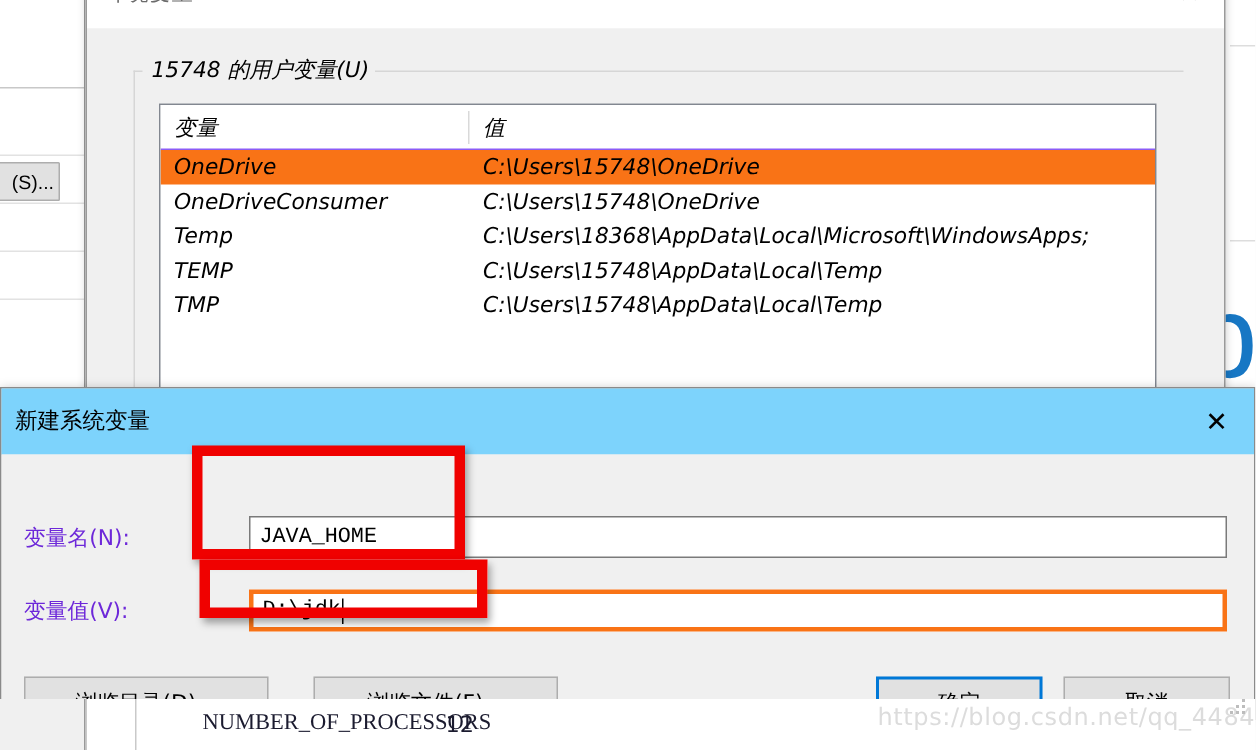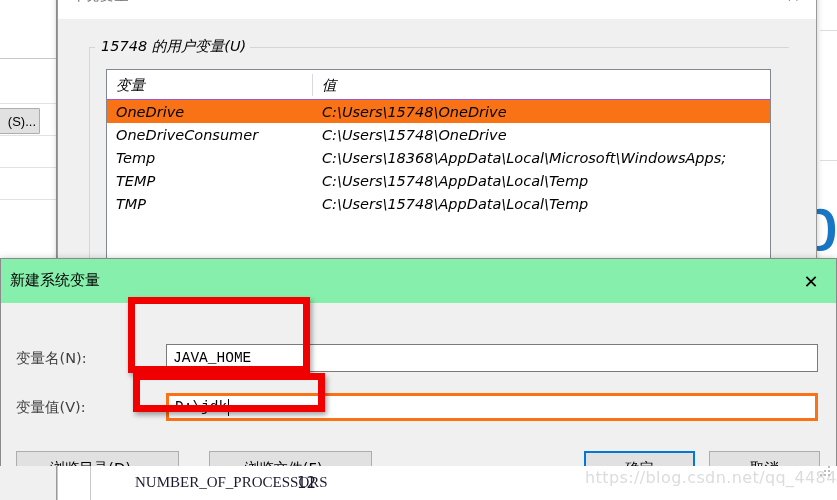--- a/index.html
+++ b/index.html
@@ -87,34 +87,34 @@
     font-family:"DejaVu Sans","Liberation Sans",sans-serif; white-space:nowrap; }
 
   .envdlg .rightpad { position:absolute; right:0; top:46px; width:28px; bottom:0; background:#f0f0f0; }
 
   
   .newdlg {
     position:absolute; left:0; top:258px; width:837px; height:222px;
     background:#f0f0f0; border:1px solid #8a8a8a;
     box-shadow:0 1px 7px rgba(0,0,0,0.25);
   }
-  .newdlg .titlebar { position:absolute; left:0; top:0; width:100%; height:44px; background:#86efac; }
+  .newdlg .titlebar { position:absolute; left:0; top:0; width:100%; height:44px; background:#7dd3fc; }
   .newdlg .title {
     position:absolute; left:9px; top:12px; font-size:15px; color:#000;
     font-family:"DejaVu Sans","Liberation Sans",sans-serif;
   }
   .newdlg .closebtn {
     position:absolute; right:2px; top:0; width:46px; height:44px;
     display:flex; align-items:center; justify-content:center;
     color:#000; font-size:18px; font-family:"DejaVu Sans",sans-serif;
   }
   .newdlg .body { position:absolute; left:0; top:44px; right:0; bottom:0; background:#f0f0f0; }
 
   .fieldlabel {
-    position:absolute; font-size:14.5px; color:#404040;
+    position:absolute; font-size:14.5px; color:#6d28d9;
     font-family:"DejaVu Sans","Liberation Sans",sans-serif; white-space:nowrap;
   }
   .textfield {
     position:absolute; background:#ffffff; font-size:14.5px; color:#000;
     font-family:Liberation Mono, monospace;
     display:flex; align-items:center; padding-left:6px;
   }
   .tf-name { left:165px; top:41px; width:652px; height:28px; border:1px solid #7a7a7a; }
   .tf-value { left:165px; top:90px; width:652px; height:28px; border:3px solid #f97316; }
   .caret { display:inline-block; width:1px; height:17px; background:#000; margin-left:1px; }

